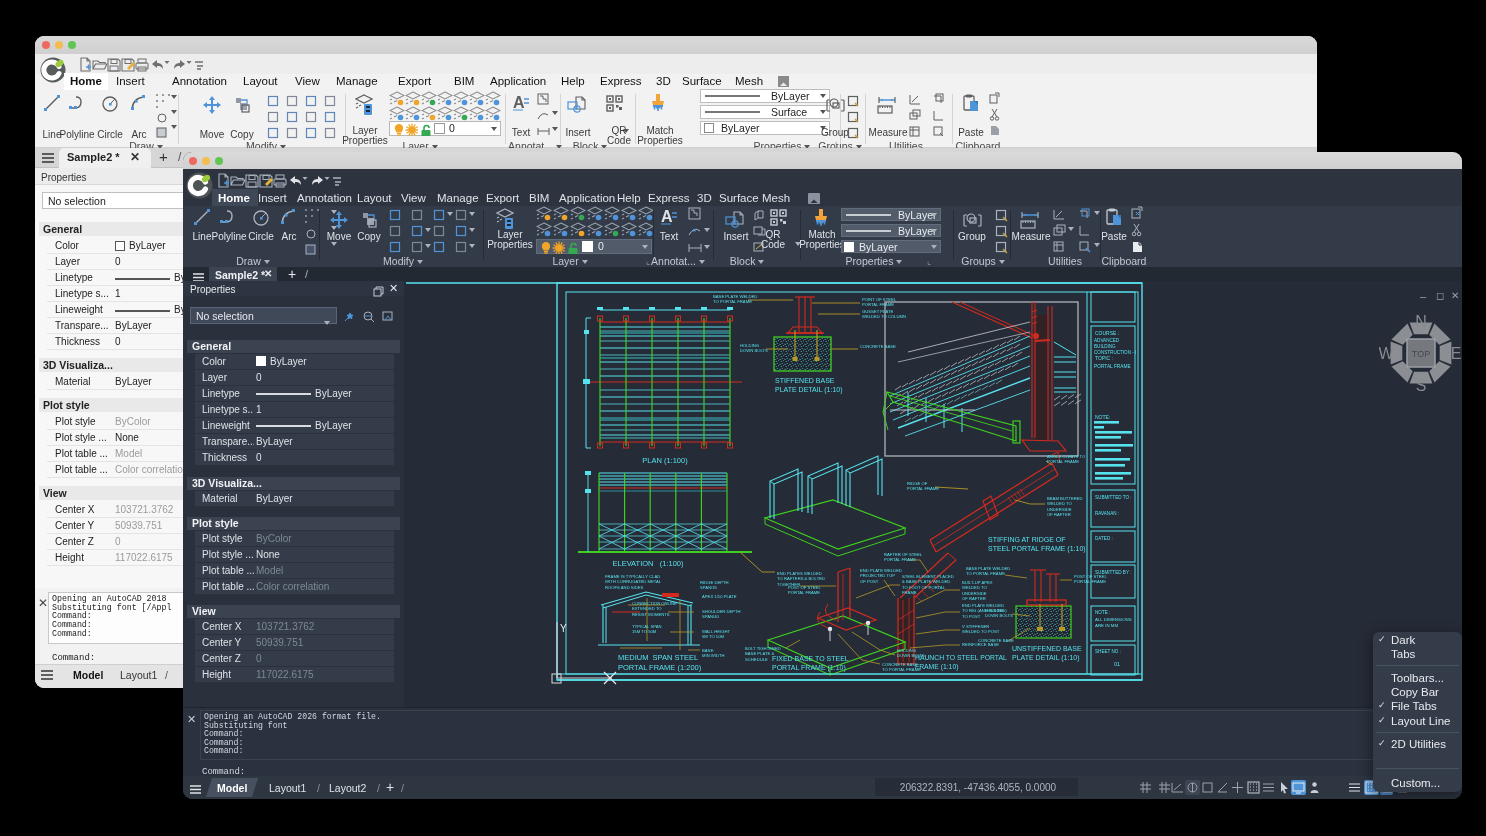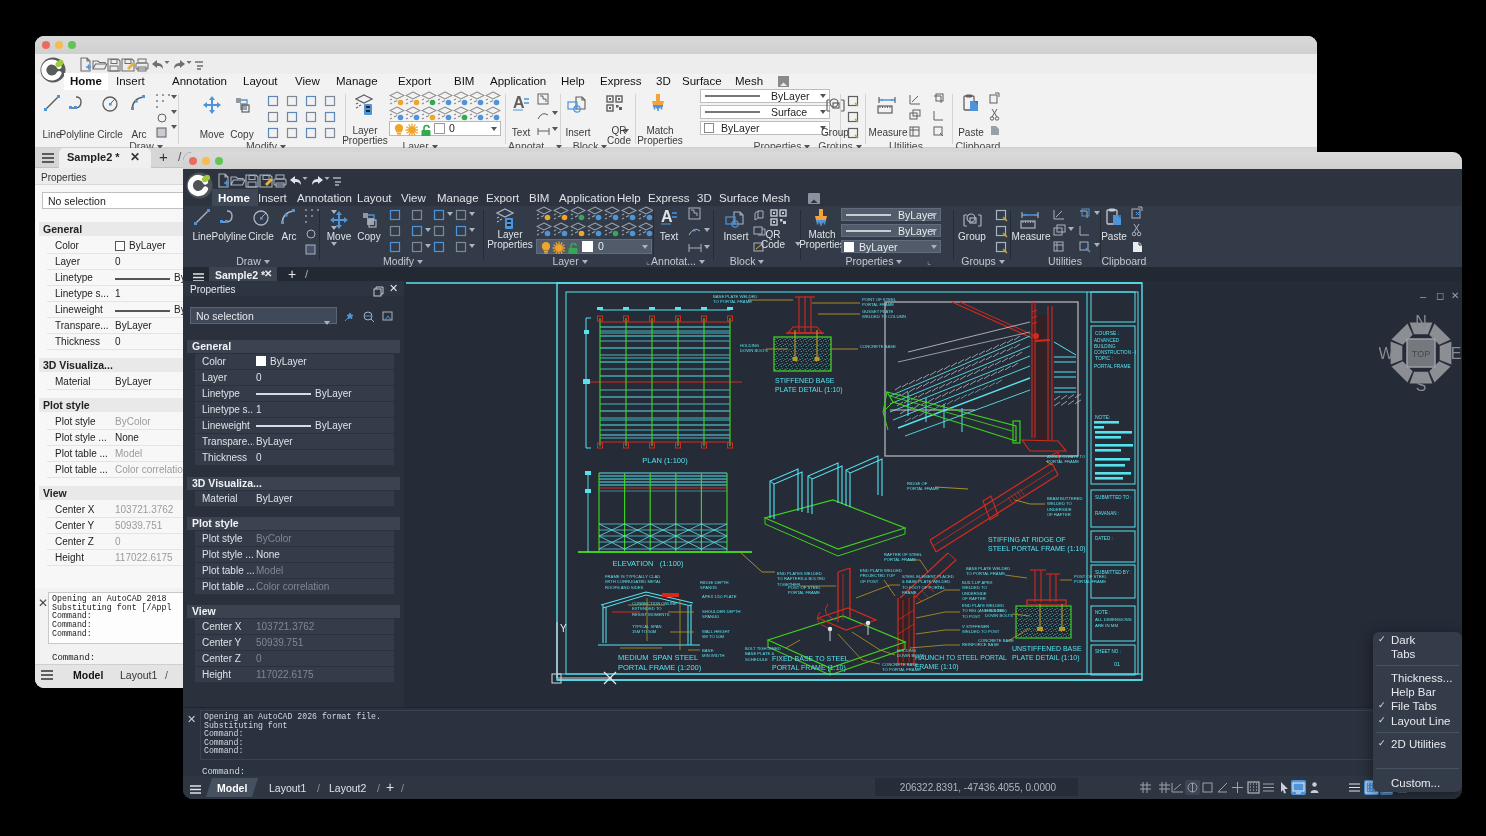--- a/index.html
+++ b/index.html
@@ -1574,22 +1574,22 @@
       </svg></div>
 <div class="abs" style="left:1212px;top:628px;width:15px;height:15px;"><svg width="15" height="15" viewBox="0 0 15 15" style="">
         <path d="M3 3 v9 h9 M5 9 l5 -4" stroke="#9aa2ad" fill="none"></path>
       </svg></div>
 </div>
 <div class="abs" style="left:1373px;top:632px;width:89px;height:160px;background:#343c4a;border-radius:6px;box-shadow:0 4px 14px rgba(0,0,0,.5);z-index:50;"></div>
 <div class="abs" style="left:1378px;top:634px;font-size:9px;color:#dfe3e8;z-index:51;">✓</div>
 <div class="abs" style="left:1391px;top:634px;font-size:11.5px;color:#e8eaee;z-index:51;white-space:nowrap;">Dark</div>
 <div class="abs" style="left:1391px;top:648px;font-size:11.5px;color:#e8eaee;z-index:51;white-space:nowrap;">Tabs</div>
 <div class="abs" style="left:1376px;top:665px;width:83px;height:1px;background:#49525f;z-index:51;"></div>
-<div class="abs" style="left:1391px;top:672px;font-size:11.5px;color:#e8eaee;z-index:51;white-space:nowrap;">Thickness...</div>
-<div class="abs" style="left:1391px;top:686px;font-size:11.5px;color:#e8eaee;z-index:51;white-space:nowrap;">Help Bar</div>
+<div class="abs" style="left:1391px;top:672px;font-size:11.5px;color:#e8eaee;z-index:51;white-space:nowrap;">Toolbars...</div>
+<div class="abs" style="left:1391px;top:686px;font-size:11.5px;color:#e8eaee;z-index:51;white-space:nowrap;">Copy Bar</div>
 <div class="abs" style="left:1378px;top:700px;font-size:9px;color:#dfe3e8;z-index:51;">✓</div>
 <div class="abs" style="left:1391px;top:700px;font-size:11.5px;color:#e8eaee;z-index:51;white-space:nowrap;">File Tabs</div>
 <div class="abs" style="left:1378px;top:715px;font-size:9px;color:#dfe3e8;z-index:51;">✓</div>
 <div class="abs" style="left:1391px;top:715px;font-size:11.5px;color:#e8eaee;z-index:51;white-space:nowrap;">Layout Line</div>
 <div class="abs" style="left:1376px;top:732px;width:83px;height:1px;background:#49525f;z-index:51;"></div>
 <div class="abs" style="left:1378px;top:738px;font-size:9px;color:#dfe3e8;z-index:51;">✓</div>
 <div class="abs" style="left:1391px;top:738px;font-size:11.5px;color:#e8eaee;z-index:51;white-space:nowrap;">2D Utilities</div>
 <div class="abs" style="left:1376px;top:768px;width:83px;height:1px;background:#49525f;z-index:51;"></div>
 <div class="abs" style="left:1391px;top:777px;font-size:11.5px;color:#e8eaee;z-index:51;white-space:nowrap;">Custom...</div>
 </body></html>

